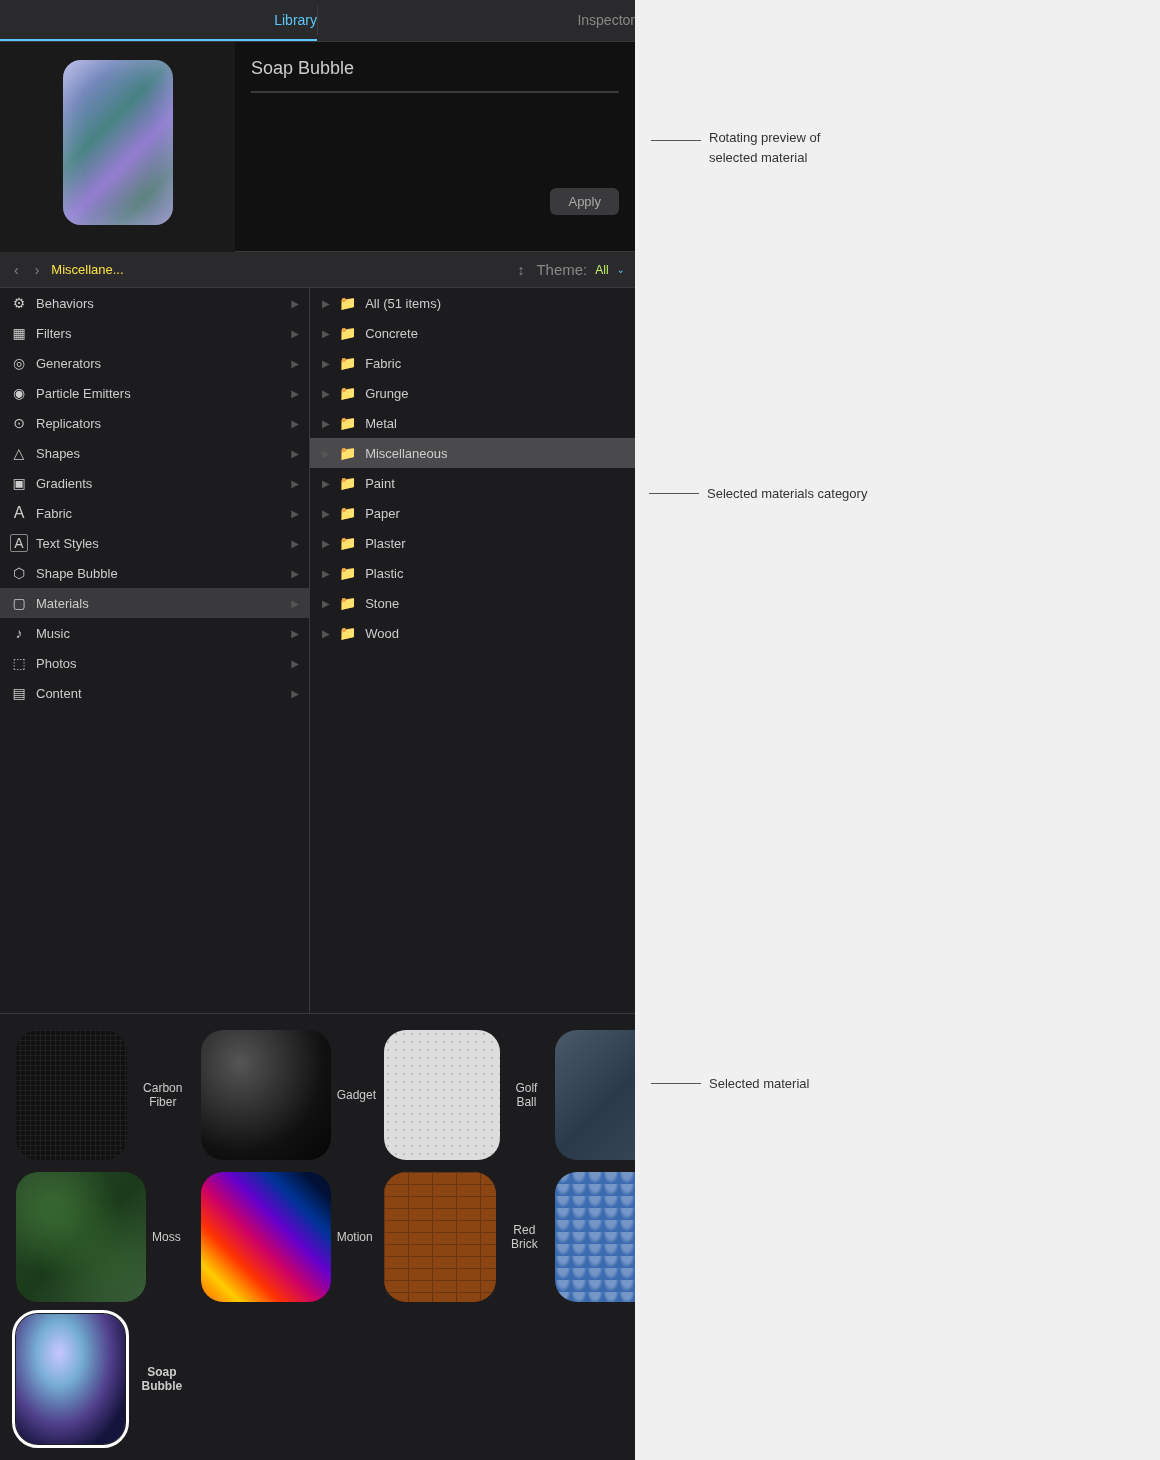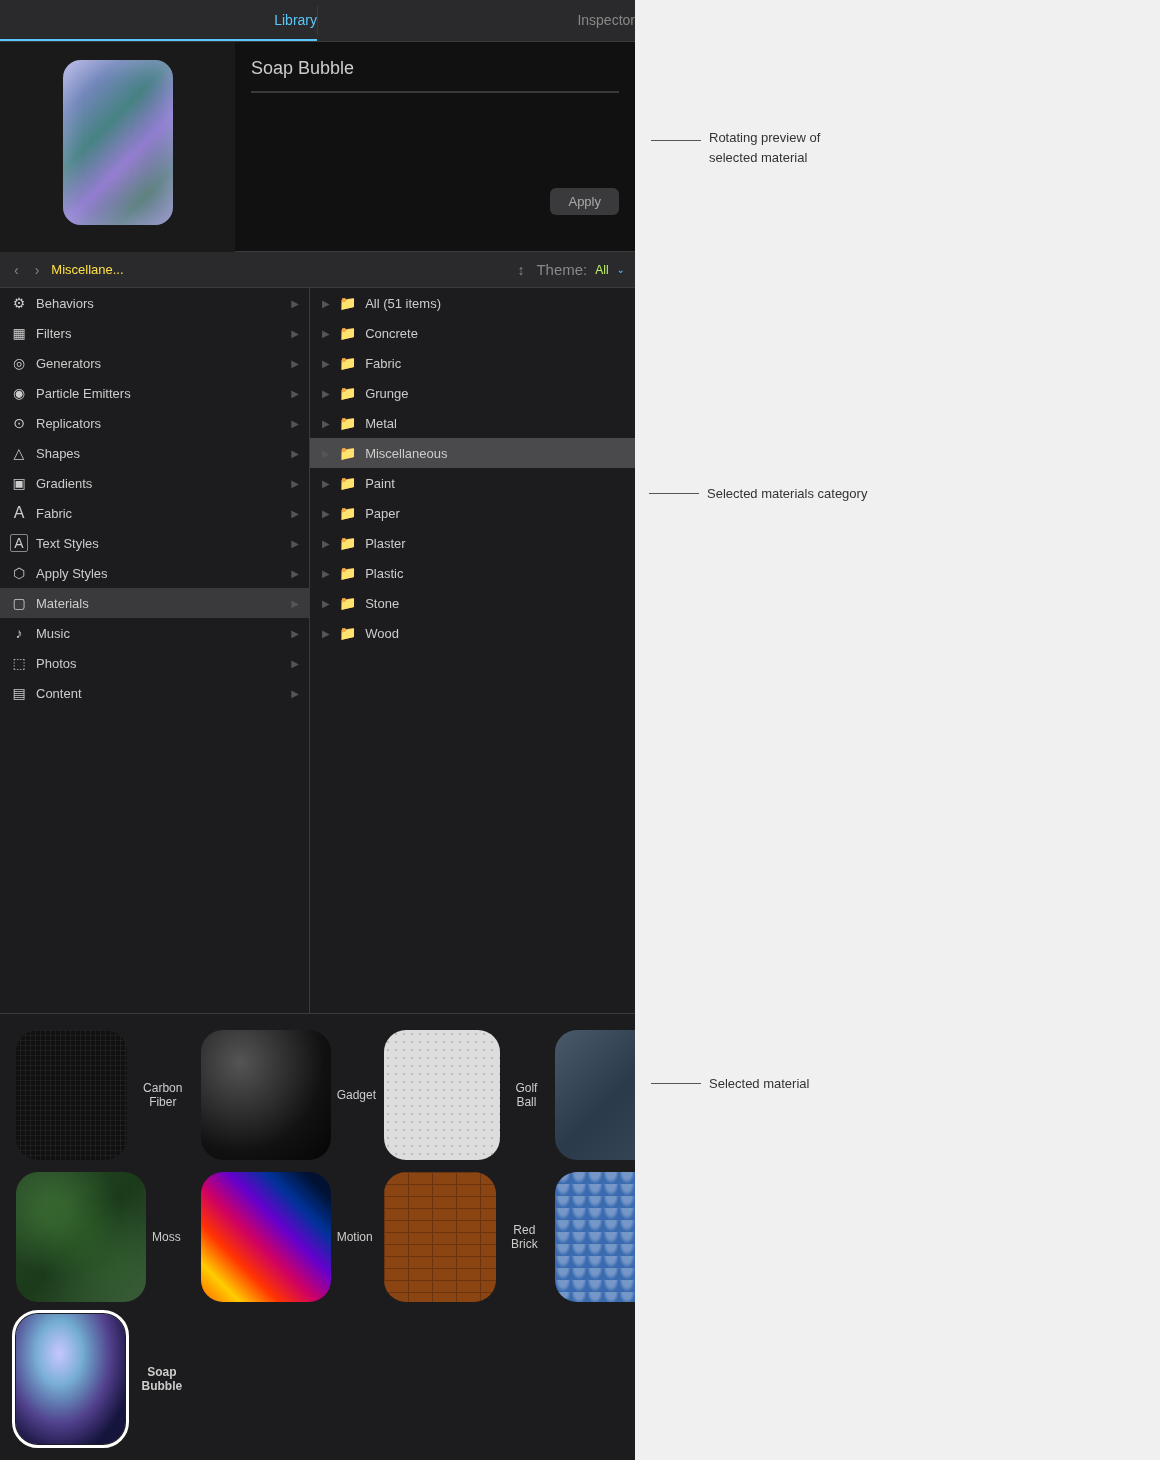--- a/index.html
+++ b/index.html
@@ -477,21 +477,21 @@
       </div>
 
       <div class="sidebar-item">
         <span class="sidebar-icon" style="font-size:14px;border:1px solid #888;border-radius:2px;padding:0 1px;">A</span>
         <span>Text Styles</span>
         <span class="sidebar-arrow">▶</span>
       </div>
 
       <div class="sidebar-item">
         <span class="sidebar-icon">⬡</span>
-        <span>Apply Styles</span>
+        <span>Shape Bubble</span>
         <span class="sidebar-arrow">▶</span>
       </div>
 
       <div class="sidebar-item selected">
         <span class="sidebar-icon">▢</span>
         <span>Materials</span>
         <span class="sidebar-arrow">▶</span>
       </div>
 
       <div class="sidebar-item">

